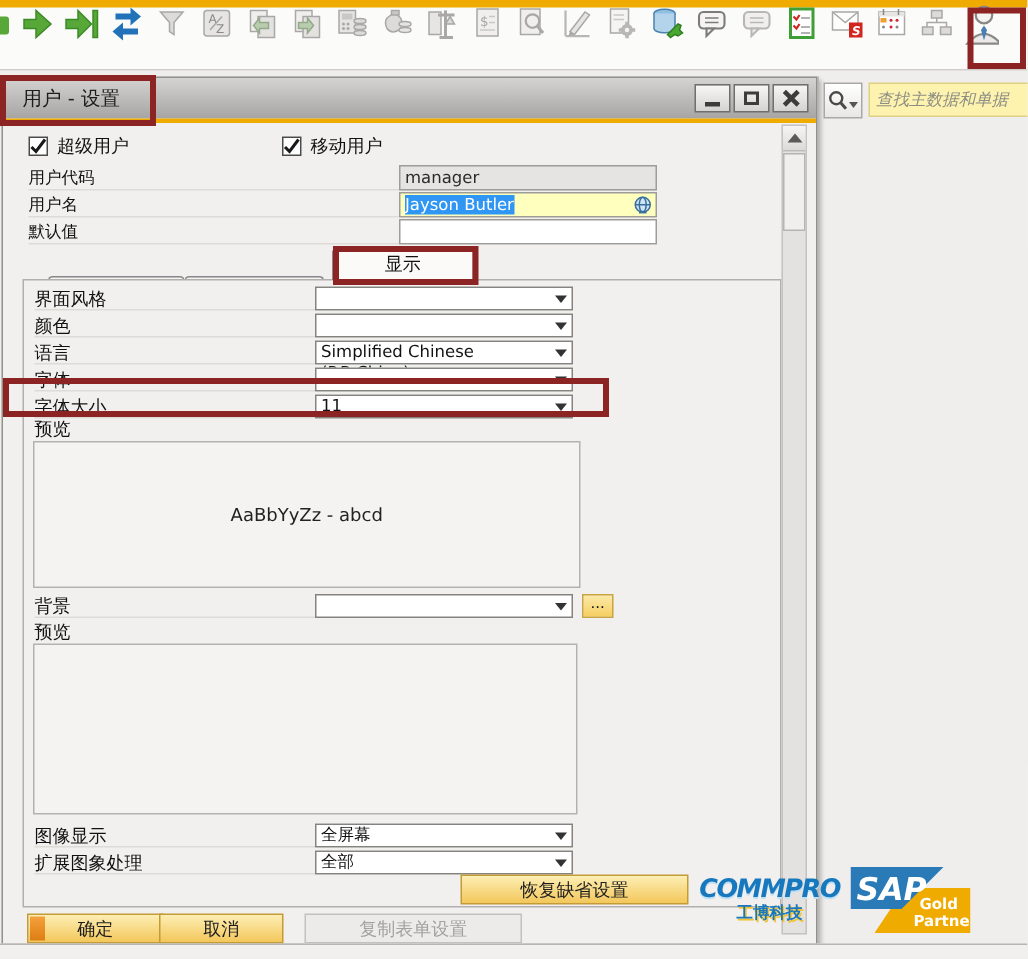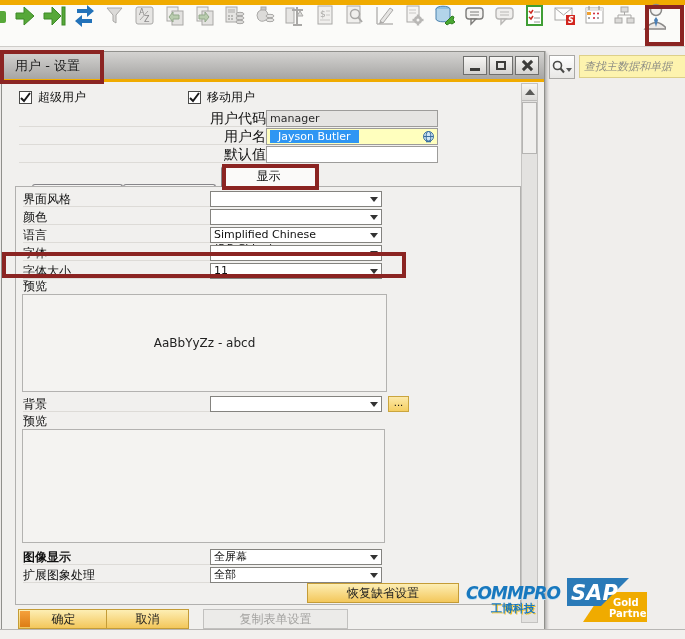--- a/index.html
+++ b/index.html
@@ -35,27 +35,27 @@
   .glyph-close::before,.glyph-close::after { content:""; position:absolute; left:4px; top:-1px; width:3px; height:13px; background:#3c3c3a; }
   .glyph-close::before { transform:rotate(45deg); }
   .glyph-close::after { transform:rotate(-45deg); }
   .goldline { position:absolute; left:0; top:27px; width:100%; height:3px; background:#f0ab00; }
   
   .cbrow { position:absolute; top:37px; left:0; width:100%; height:16px; }
   .cb { position:absolute; display:flex; align-items:center; gap:6px; }
   .cbbox { width:13px; height:13px; background:#fff; border:1px solid #4a4a48; display:flex; align-items:center; justify-content:center; }
   
   .frow { position:absolute; left:17px; height:17px; display:flex; align-items:center; }
-  .flabel { width:247px; font-size:14px; border-bottom:1px solid #dddbd7; height:17px; line-height:17px;text-align:right; }
+  .flabel { width:247px; font-size:11px; border-bottom:1px solid #dddbd7; height:17px; line-height:17px; }
   .field { position:absolute; left:264px; width:172px; height:17px; font-size:11px;
     line-height:15px; padding:0 3px; border:1px solid #9d9c9a; }
   .field.gray { background:#e5e4e2; color:#2b2b2b; }
   .field.yellow { background:#ffffbe; }
   .field.white { background:#ffffff; }
-  .sel { background:#2f96f3; color:#fff; padding:0 8px;margin-top:43px; }
+  .sel { background:#2f96f3; color:#fff; padding:0 0;margin-top:43px; }
   .globe { position:absolute; right:2px; top:1px; }
   
   .tab { position:absolute; top:132px; height:19px; text-align:center; font-size:12px; line-height:19px;
     background:linear-gradient(#f5f4f2,#d7d6d4); border:1px solid #87868a; border-bottom:none;
     border-radius:3px 3px 0 0; }
   .tab.active { background:#fbfaf9; height:21px; top:114px; z-index:5; }
   
   .groupbox { position:absolute; left:13px; top:134px; width:506px; height:419px;
     border:1px solid #b1b0ae; background:#f1f0ee; }
   .grow { position:absolute; left:7px; height:16px; display:flex; align-items:center; width:372px; }
@@ -394,21 +394,21 @@
 
     <div class="grow" style="top:209px;">
         <span class="glabel">背景</span>
       </div>
     <div class="dropdown" style="top:209px;"><span></span><span class="ddarrow"></span></div>
     <div class="dots-btn" style="top:209px;">...</div>
 
     <div class="plabel" style="top:227px;">预览</div>
     <div class="previewbox" style="left:6px; top:242px; width:363px; height:114px;"></div>
 
-    <div class="grow" style="top:362px;font-weight:bold;">
+    <div class="grow" style="top:362px;">
         <span class="glabel">图像显示</span>
       </div>
     <div class="dropdown" style="top:362px;"><span>全屏幕</span><span class="ddarrow"></span></div>
 
     <div class="grow" style="top:380px;">
         <span class="glabel">扩展图象处理</span>
       </div>
     <div class="dropdown" style="top:380px;"><span>全部</span><span class="ddarrow"></span></div>
 
     <div class="goldbtn" style="position:absolute; left:291px; top:396px; width:152px; height:20px; line-height:18px;">恢复缺省设置</div>

